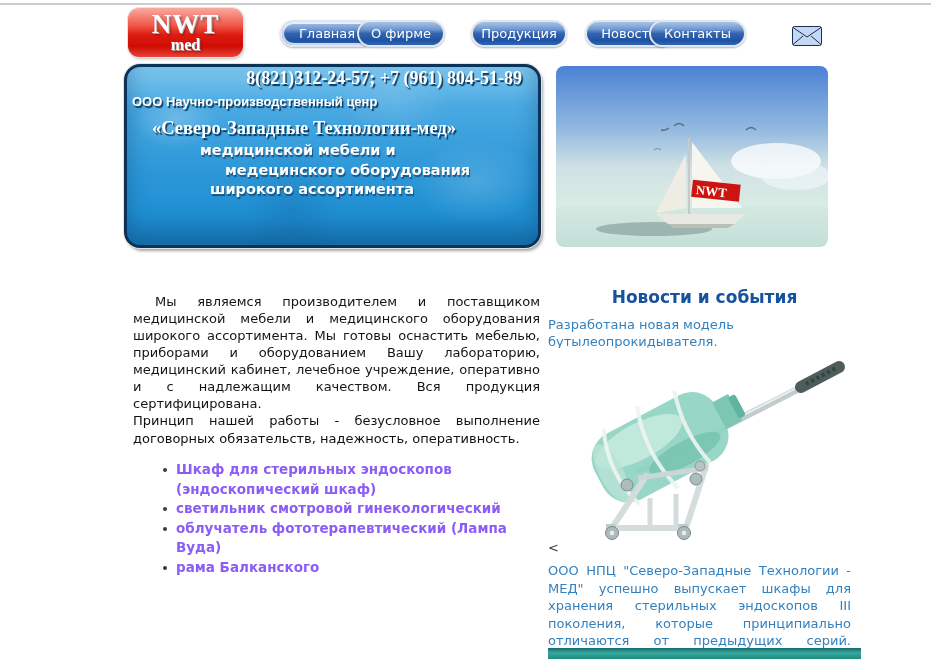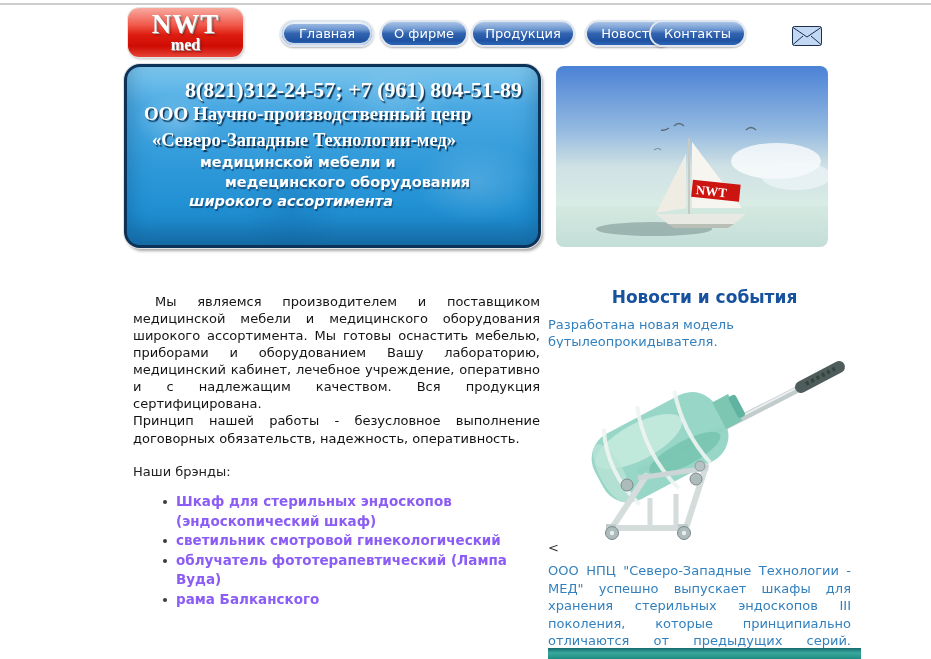--- a/index.html
+++ b/index.html
@@ -32,31 +32,31 @@
         background:linear-gradient(180deg,#7cc6ee 0%,#4aa9e2 22%,#2f99d9 55%,#2090d3 80%,#1b86c9 100%);
         box-shadow:0 0 0 1px #e2e2e2, 2px 3px 3px rgba(0,0,0,.35),
                    inset 0 -14px 22px rgba(8,48,88,.35);
         overflow:hidden;}
   .banner::before{content:"";position:absolute;left:0;top:0;width:100%;height:100%;
         background:
           radial-gradient(60px 40px at 12% 30%, rgba(255,255,255,.22), rgba(255,255,255,0) 70%),
           radial-gradient(90px 60px at 85% 65%, rgba(255,255,255,.16), rgba(255,255,255,0) 70%),
           radial-gradient(70px 90px at 40% 80%, rgba(10,70,130,.15), rgba(10,70,130,0) 70%),
           radial-gradient(80px 50px at 65% 20%, rgba(255,255,255,.12), rgba(255,255,255,0) 70%);}
-  .banner .phone{position:relative;margin-top:12px;padding-right:16px;text-align:right;
-        font-family:"Liberation Serif",serif;font-weight:bold;font-size:22px;line-height:22px;color:#fff;
+  .banner .phone{position:relative;margin-top:0;padding-right:16px;text-align:right;
+        font-family:"Liberation Serif",serif;font-weight:bold;font-size:18px;line-height:22px;color:#fff;
         text-shadow:1.5px 1.5px 1px rgba(8,38,68,.9);}
-  .banner .org1{position:relative;padding-left:17px;font-family:Liberation Serif, serif;font-weight:bold;
-        font-size:19px;line-height:26px;color:#fff;text-shadow:1.5px 1.5px 1px rgba(8,38,68,.9);}
+  .banner .org1{position:relative;padding-left:5px;font-family:Liberation Sans, sans-serif;font-weight:bold;
+        font-size:13px;line-height:26px;color:#fff;text-shadow:1.5px 1.5px 1px rgba(8,38,68,.9);}
   .banner .org2{position:relative;padding-left:25px;font-family:"Liberation Serif",serif;font-weight:bold;
         font-size:18.5px;line-height:26px;color:#fff;text-shadow:1.5px 1.5px 1px rgba(8,38,68,.9);}
   .banner .slog{position:relative;font-weight:bold;font-size:14.5px;line-height:19.5px;color:#fff;
         text-shadow:1px 1.5px 1px rgba(16,56,96,.7);}
   .banner .s0{padding-left:53px;margin-top:5px;} .banner .s1{padding-left:73px;}
-  .banner .s2{padding-left:98px;} .banner .s3{padding-left:62px;font-style:italic;}
+  .banner .s2{padding-left:98px;} .banner .s3{padding-left:83px;}
 
   
   .boat{position:absolute;left:556px;top:66px;width:272px;height:181px;border-radius:8px;overflow:hidden;}
 
   
   .leftcol{position:absolute;left:133px;top:281px;width:407px;}
   .h1{font-size:19px;line-height:24px;color:#1e6cb5;text-align:center;max-width:280px;margin:0 auto;}
   .intro{margin:12px 0 0 0;font-size:13px;line-height:17px;color:#151515;text-align:justify;text-indent:22px;}
   .principle{margin:0;font-size:13px;line-height:17.5px;color:#111;font-weight:normal;text-align:justify;}
   .brandslabel{margin-top:17px;font-size:13px;color:#222;}
@@ -84,24 +84,24 @@
   <div class="topline"></div>
 
   <div class="logo">
     <div class="l1">NWT</div>
     <div class="l2">med</div>
   </div>
 
   <div class="navbtn current" style="left:256px;width:94px;">
       <span>Главная</span>
     </div>
-  <div class="navbtn" style="left:380px;width:88px;">
+  <div class="navbtn" style="left:357px;width:88px;">
       <span>О фирме</span>
     </div>
-  <div class="navbtn" style="left:471px;width:104px;">
+  <div class="navbtn" style="left:471px;width:96px;">
       <span>Продукция</span>
     </div>
   <div class="navbtn" style="left:585px;width:89px;">
       <span>Новости</span>
     </div>
   <div class="navbtn" style="left:649px;width:97px;">
       <span>Контакты</span>
     </div>
 
   <div class="mail">
@@ -151,21 +151,20 @@
         <text x="140" y="130" font-family="Liberation Serif,serif" font-weight="bold" font-size="13" fill="#ffffff">NWT</text>
       </g>
       <path d="M100,148 L190,148 L178,158 L112,158 Z" fill="#e9e9e3"></path>
       <path d="M112,158 L178,158 L172,162 L118,162 Z" fill="#b9beb6"></path>
     </svg>
   </div>
 
   <div class="leftcol">
     <p class="intro">Мы являемся производителем и поставщиком медицинской мебели и медицинского оборудования широкого ассортимента. Мы готовы оснастить мебелью, приборами и оборудованием Вашу лабораторию, медицинский кабинет, лечебное учреждение, оперативно и с надлежащим качеством. Вся продукция сертифицирована.</p>
     <p class="principle">Принцип нашей работы - безусловное выполнение договорных обязательств, надежность, оперативность.</p>
-    <div class="brandslabel">Наши брэнды:</div>
     <ul class="brands">
       <li>Шкаф для стерильных эндоскопов (эндоскопический шкаф)</li>
       <li>светильник смотровой гинекологический</li>
       <li>облучатель фототерапевтический (Лампа Вуда)</li>
       <li>рама Балканского</li>
 
     </ul>
   </div>
 
   <div class="newshead">Новости и события</div>

